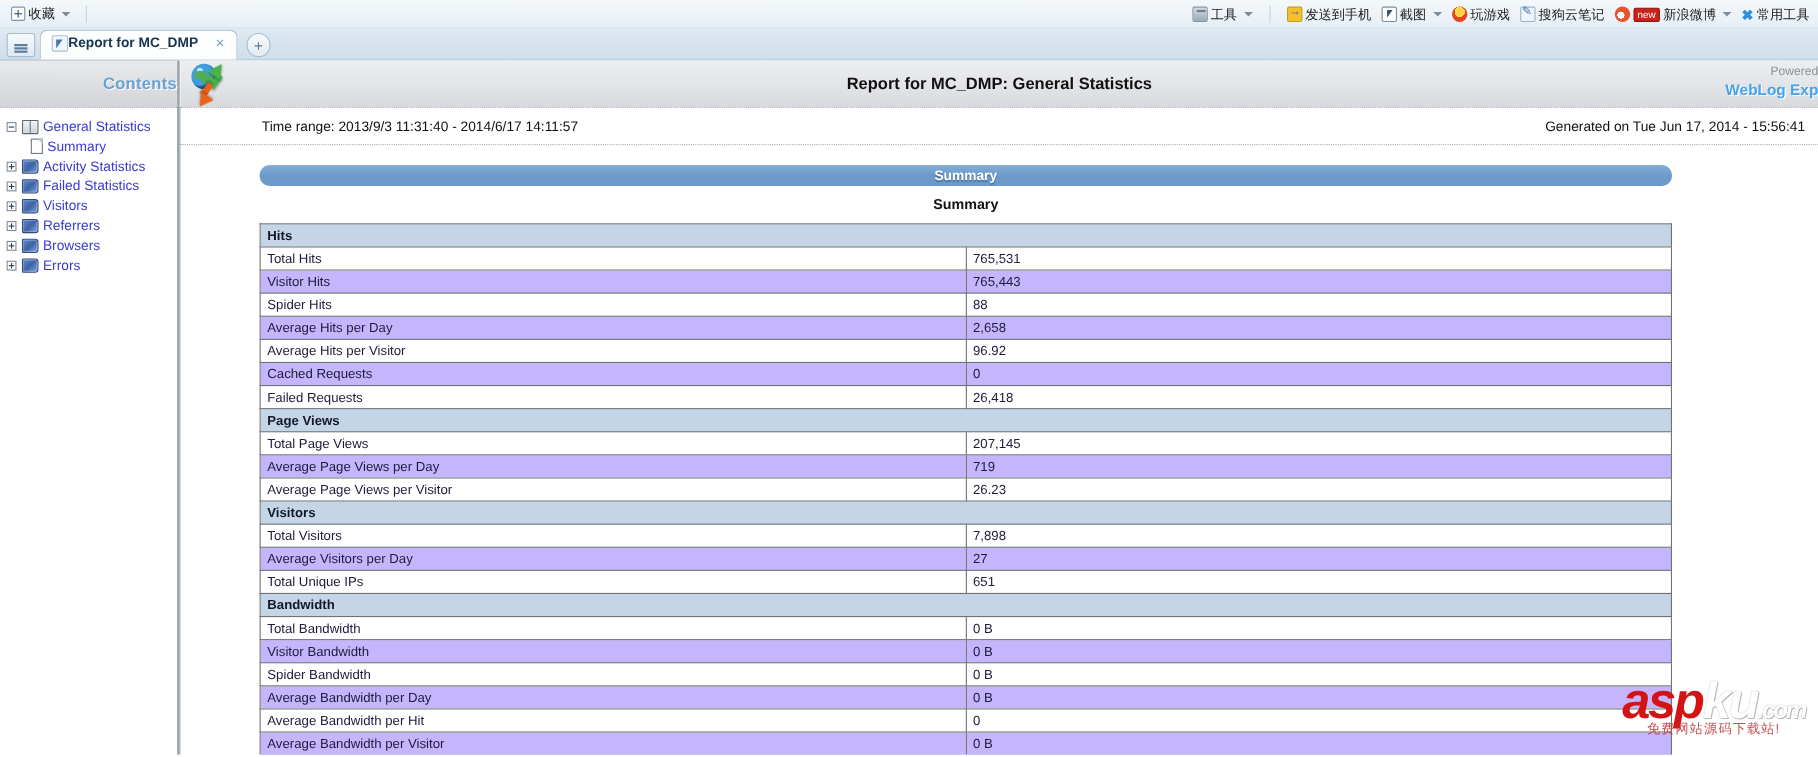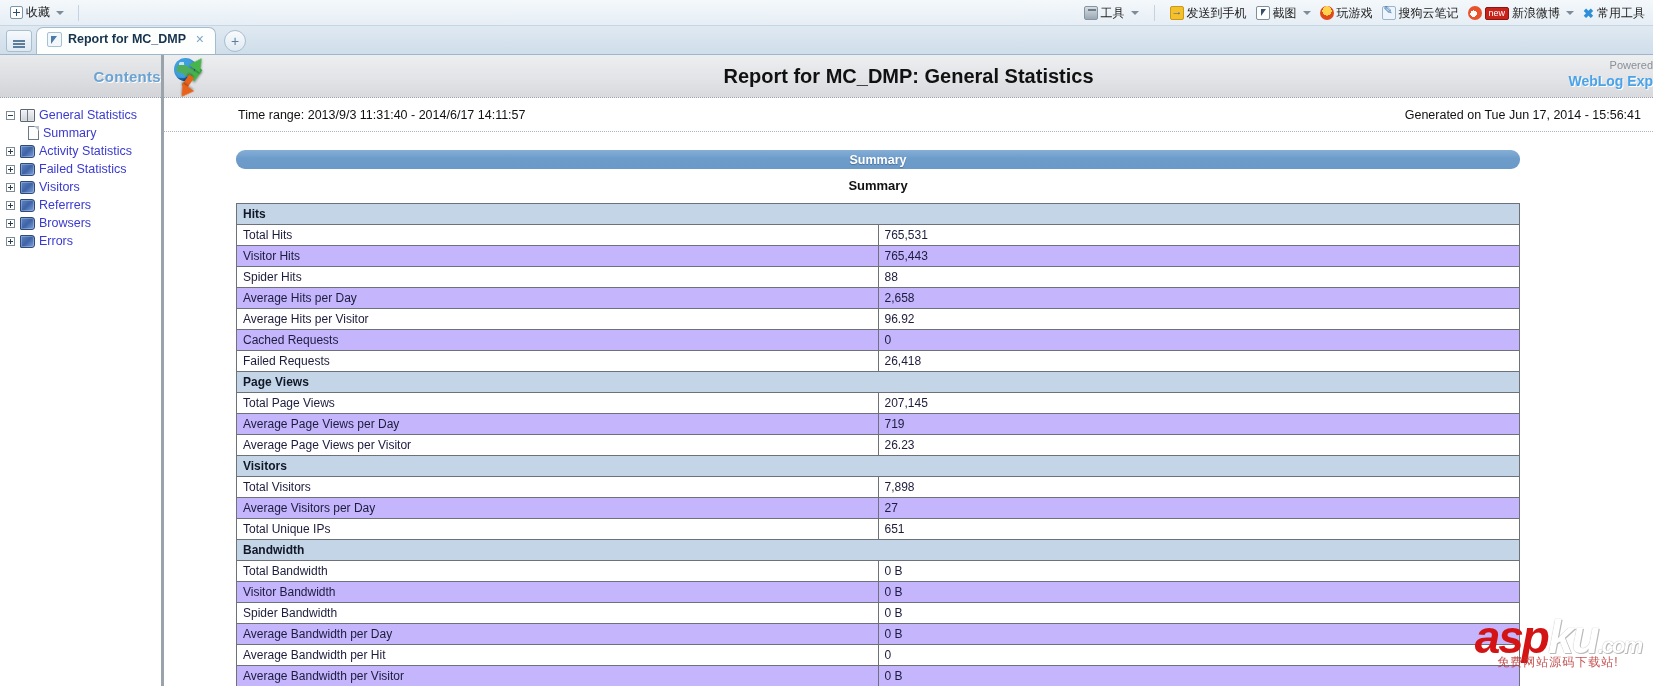--- a/index.html
+++ b/index.html
@@ -84,21 +84,21 @@
     background: linear-gradient(#f6fafd,#dfe9f2);
     border: 1px solid #a8bdcd; border-radius: 3px;
     display: flex; align-items: center; justify-content: center;
   }
   .side-toggle span { display:block; width: 12px; height: 1.5px; background:#5d7f9c; box-shadow: 0 3px 0 #5d7f9c, 0 6px 0 #5d7f9c; }
   .tab {
     height: 27px; min-width: 180px;
     background: #fdfefe;
     border: 1px solid #a5bccd; border-bottom: none;
     border-radius: 7px 7px 0 0;
-    display: flex; align-items: center; gap: 6px;
+    display: flex; align-items: center; 
     padding: 0 8px 4px 10px;
     position: relative;
   }
   .tab-fav {
     width: 15px; height: 15px; background: #f2f7fb;
     border: 1px solid #a9c0d2; border-radius: 2px; flex: none;
     position: relative;
   }
   .tab-fav::after {
     content: ""; position: absolute; left: 3px; top: 3px;
@@ -213,21 +213,21 @@
     transform: rotate(215deg);
     filter: drop-shadow(1px 1px 1px rgba(0,0,0,.35));
   }
   .globe .arr-o2 {
     position:absolute; left:13px; top:20px; width:6px; height:13px;
     background:#e8621a; transform: rotate(215deg);
     filter: drop-shadow(1px 1px 1px rgba(0,0,0,.35));
   }
   .rep-title {
     position: absolute; left: 0; right: 0; text-align: center;
-    font-size: 20px; font-weight: bold; color: #111111;
+    font-size: 15px; font-weight: bold; color: #111111;
     pointer-events: none;
   }
   .powered {
     position: absolute; right: 0px; top: 4px; text-align: right; line-height: 1.25;
   }
   .powered .p1 { font-size: 11px; color: #8b9097; }
   .powered .p2 {
     font-size: 14px; font-weight: bold; color: #4aa3e8;
     text-shadow: 1px 1px 0 #ffffff; white-space: nowrap;
   }

